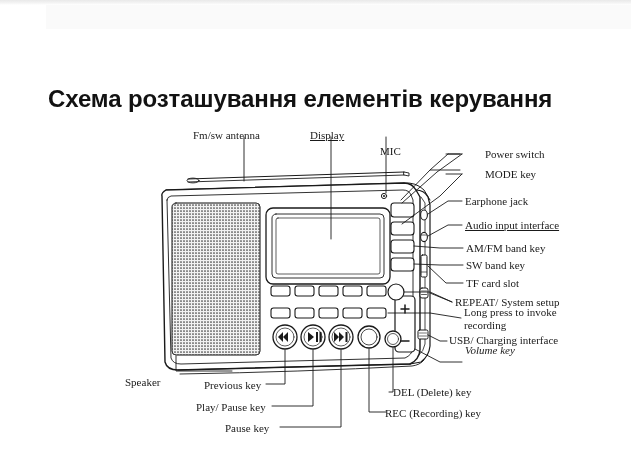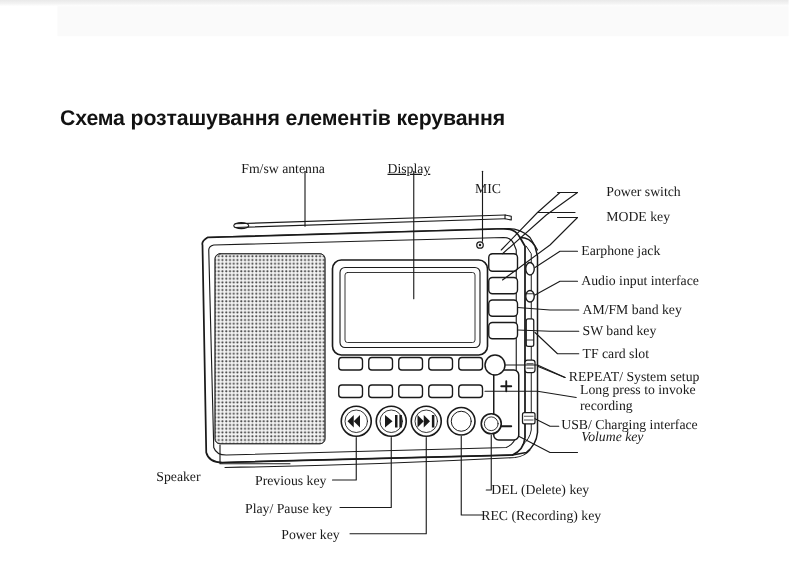--- a/index.html
+++ b/index.html
@@ -12,21 +12,21 @@
     position:absolute;left:0;top:0;width:631px;height:5px;
     background:linear-gradient(180deg,#e9e9e9 0%,#f4f4f4 60%,#ffffff 100%);
   }
   .scan-block{
     position:absolute;left:46px;top:5px;width:585px;height:24px;
     background:#fafafa;
   }
   .title{
     position:absolute;left:48px;top:55px;width:560px;
     font-family:"Liberation Sans","DejaVu Sans",sans-serif;
-    font-weight:bold;font-size:17px;letter-spacing:-0.1px;
+    font-weight:bold;font-size:24px;letter-spacing:-0.1px;
     color:#121212;white-space:nowrap;margin-top:30px;
   }
   .lbl{
     position:absolute;font-size:11px;line-height:14px;
     color:#1a1a1a;white-space:nowrap;
   }
   .lbl.two{white-space:normal;line-height:13px;}
   svg.art{position:absolute;left:0;top:0;width:631px;height:463px;}
 </style>
 </head>
@@ -223,27 +223,27 @@
   </g>
 </svg>
 
 <div class="lbl" style="left:193px;top:128px;">Fm/sw antenna</div>
 <div class="lbl" style="left:310px;top:128px;text-decoration:underline;">Display</div>
 <div class="lbl" style="left:380px;top:144px;">MIC</div>
 
 <div class="lbl" style="left:465px;top:147px;margin-left:20px;">Power switch</div>
 <div class="lbl" style="left:485px;top:167px;text-align:right;">MODE key</div>
 <div class="lbl" style="left:465px;top:194px;">Earphone jack</div>
-<div class="lbl" style="left:465px;top:218px;">Audio input interface</div>
+<div class="lbl" style="left:465px;top:218px;text-decoration:underline;">Audio input interface</div>
 <div class="lbl" style="left:466px;top:241px;">AM/FM band key</div>
 <div class="lbl" style="left:466px;top:258px;">SW band key</div>
 <div class="lbl" style="left:466px;top:276px;">TF card slot</div>
 <div class="lbl" style="left:455px;top:295px;">REPEAT/ System setup</div>
 <div class="lbl two" style="left:464px;top:306px;width:120px;">Long press to invoke recording</div>
 <div class="lbl" style="left:449px;top:333px;">USB/ Charging interface</div>
 <div class="lbl" style="left:465px;top:343px;font-style:italic;">Volume key</div>
 
 <div class="lbl" style="left:125px;top:375px;">Speaker</div>
 <div class="lbl" style="left:204px;top:378px;">Previous key</div>
 <div class="lbl" style="left:196px;top:400px;">Play/ Pause key</div>
-<div class="lbl" style="left:225px;top:421px;">Power  key</div>
+<div class="lbl" style="left:225px;top:421px;">Pause  key</div>
 <div class="lbl" style="left:393px;top:385px;">DEL (Delete) key</div>
 <div class="lbl" style="left:385px;top:406px;">REC (Recording) key</div>
 
 </body></html>

